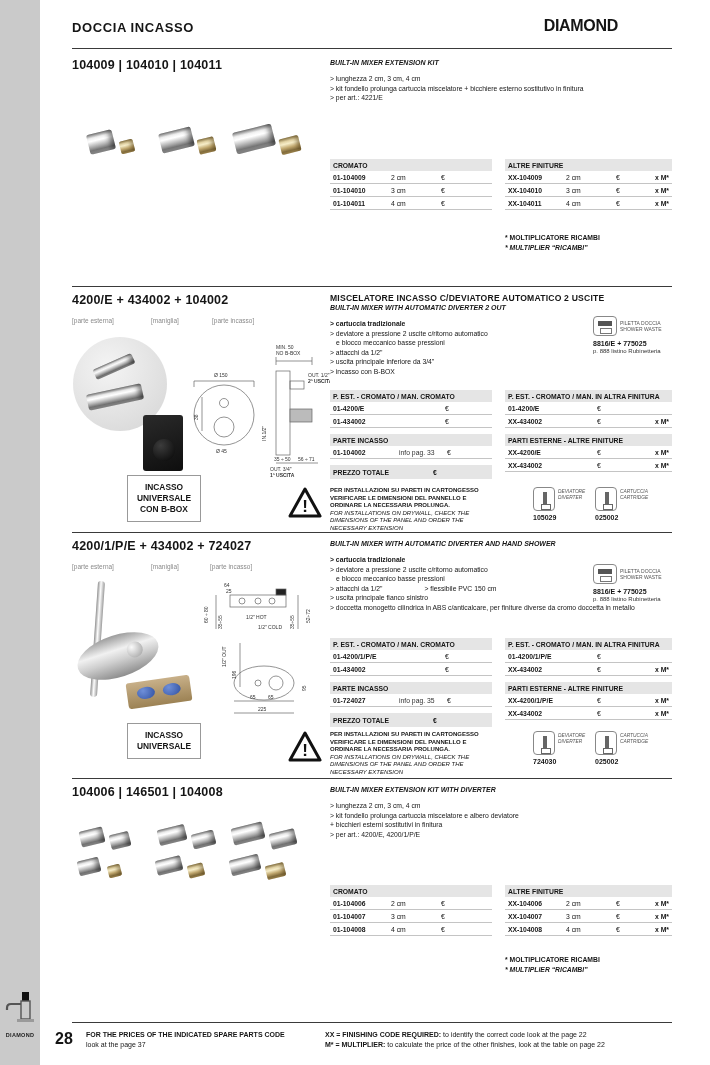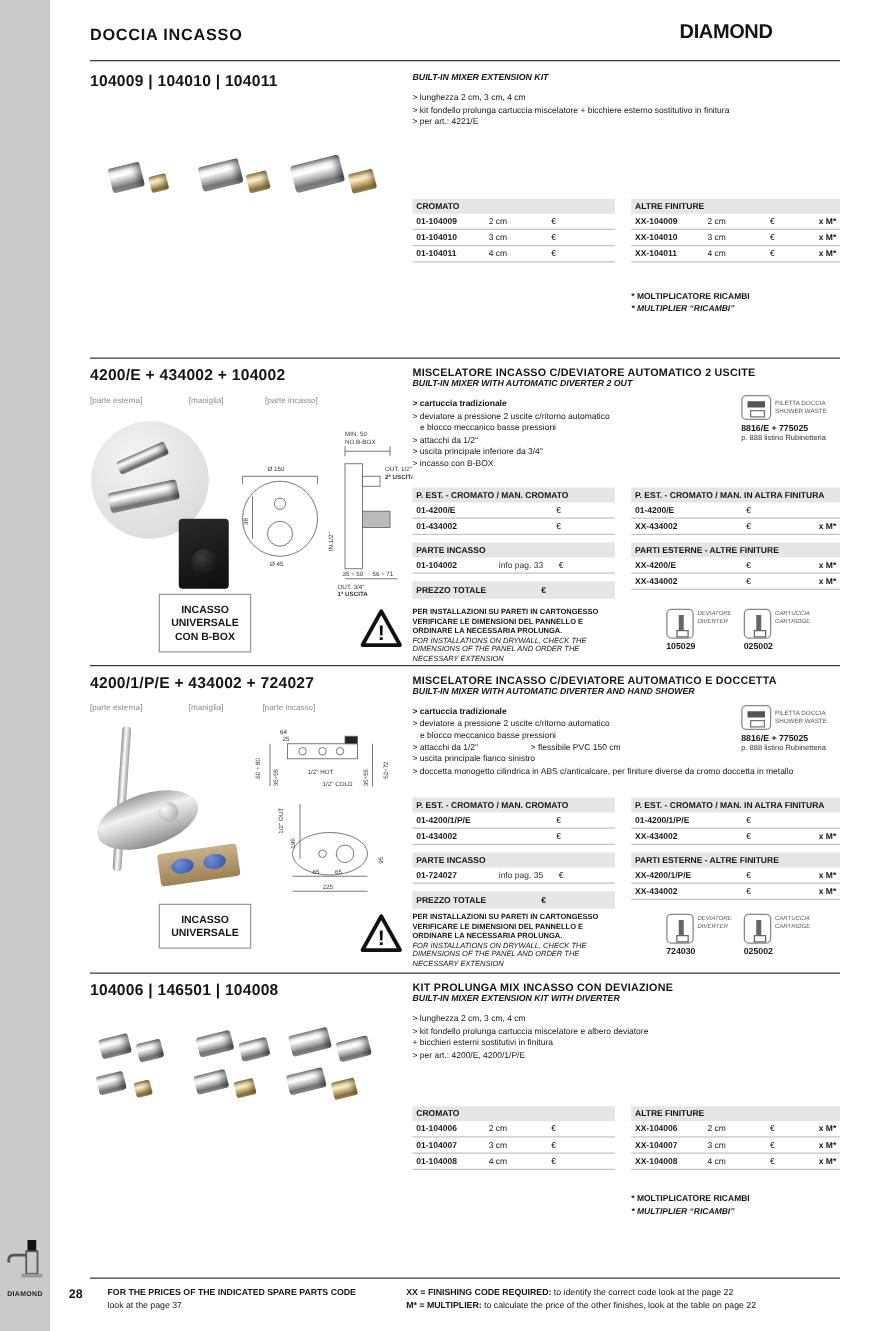--- a/index.html
+++ b/index.html
@@ -70,21 +70,21 @@
   .bbox:after { content:""; position:absolute; left:10px; top:24px; width:22px; height:22px; border-radius:50%; background:radial-gradient(circle at 35% 30%,#3c3c3c,#050505); }
   .plate { position:absolute; width:84px; height:42px; border-radius:50%; transform:rotate(-18deg); background:linear-gradient(180deg,#9c9c9c,#f1f1f1 35%,#cfcfcf 60%,#8d8d8d); }
   .plate:after { content:""; position:absolute; left:52px; top:12px; width:16px; height:16px; border-radius:50%; background:radial-gradient(circle at 35% 30%,#fafafa,#9a9a9a); }
   .wand { position:absolute; width:7px; height:116px; border-radius:3px; transform:rotate(4deg); background:linear-gradient(90deg,#8f8f8f,#fdfdfd 45%,#9b9b9b); }
   .roughin { position:absolute; width:64px; height:26px; border-radius:3px; transform:rotate(-8deg); background:linear-gradient(180deg,#c8b089,#9c8254); }
   .roughin:before { content:""; position:absolute; left:10px; top:6px; width:18px; height:12px; border-radius:50%; background:radial-gradient(circle at 35% 30%,#6f8fd8,#2f4fa0); }
   .roughin:after { content:""; position:absolute; left:36px; top:6px; width:18px; height:12px; border-radius:50%; background:radial-gradient(circle at 35% 30%,#6f8fd8,#2f4fa0); }
   svg text { font-family:"Liberation Sans",sans-serif; }
   
   .f-rule { top:1022px; }
-  .f-page { position:absolute; left:55px; top:1030px; font-size:10px; font-weight:bold; }
+  .f-page { position:absolute; left:55px; top:1030px; font-size:16px; font-weight:bold; }
   .f-left { position:absolute; left:86px; top:1030px; font-size:7px; line-height:9.5px; }
   .f-left .fb { font-weight:bold; }
   .f-right { position:absolute; left:325px; top:1030px; font-size:7px; line-height:10px; }
   .f-right b { font-weight:bold; }
 </style>
 </head>
 <body>
 
 <div class="page">
 
@@ -374,21 +374,20 @@
         <text x="56" y="132">225</text>
       </g>
     </svg>
 
     <div class="ibox" style="left:55px;top:184px;width:74px">
       <div>INCASSO</div>
       <div>UNIVERSALE</div>
     </div>
 
     <div class="rcol">
-      <div class="sec-title">MISCELATORE INCASSO C/DEVIATORE AUTOMATICO E DOCCETTA</div>
       <div class="sec-sub">BUILT-IN MIXER WITH AUTOMATIC DIVERTER AND HAND SHOWER</div>
       <div class="bullets">
         <div class="b" style="width:260px">&gt; cartuccia tradizionale</div>
         <div style="width:260px">&gt; deviatore a pressione 2 uscite c/ritorno automatico</div>
         <div class="ind" style="width:260px">e blocco meccanico basse pressioni</div>
         <div class="brow" style="width:260px">
           <span>&gt; attacchi da 1/2"</span>
           <span>&gt; flessibile PVC 150 cm</span>
         </div>
         <div style="width:260px">&gt; uscita principale fianco sinistro</div>
@@ -500,21 +499,20 @@
       <div class="cyl" style="left:84px;top:73px;width:26px;height:15px"></div>
       <div class="brass" style="position:absolute;left:116px;top:79px;width:16px;height:13px;border-radius:2px;transform:rotate(-14deg)"></div>
     </div>
     <div>
       <div class="cyl" style="left:160px;top:40px;width:32px;height:17px"></div>
       <div class="cyl" style="left:198px;top:46px;width:26px;height:16px"></div>
       <div class="cyl" style="left:158px;top:72px;width:30px;height:16px"></div>
       <div class="brass" style="position:absolute;left:194px;top:79px;width:19px;height:14px;border-radius:2px;transform:rotate(-14deg)"></div>
     </div>
     <div class="rcol">
-      <div class="sec-title">KIT PROLUNGA MIX INCASSO CON DEVIAZIONE</div>
       <div class="sec-sub">BUILT-IN MIXER EXTENSION KIT WITH DIVERTER</div>
       <div class="bullets">
         <div>&gt; lunghezza 2 cm, 3 cm, 4 cm</div>
         <div>&gt; kit fondello prolunga cartuccia miscelatore e albero deviatore</div>
         <div>+ bicchieri esterni sostitutivi in finitura</div>
         <div>&gt; per art.: 4200/E, 4200/1/P/E</div>
       </div>
     </div>
     <div class="tbl tbl-l" style="top:100px">
       <div class="th">CROMATO</div>

